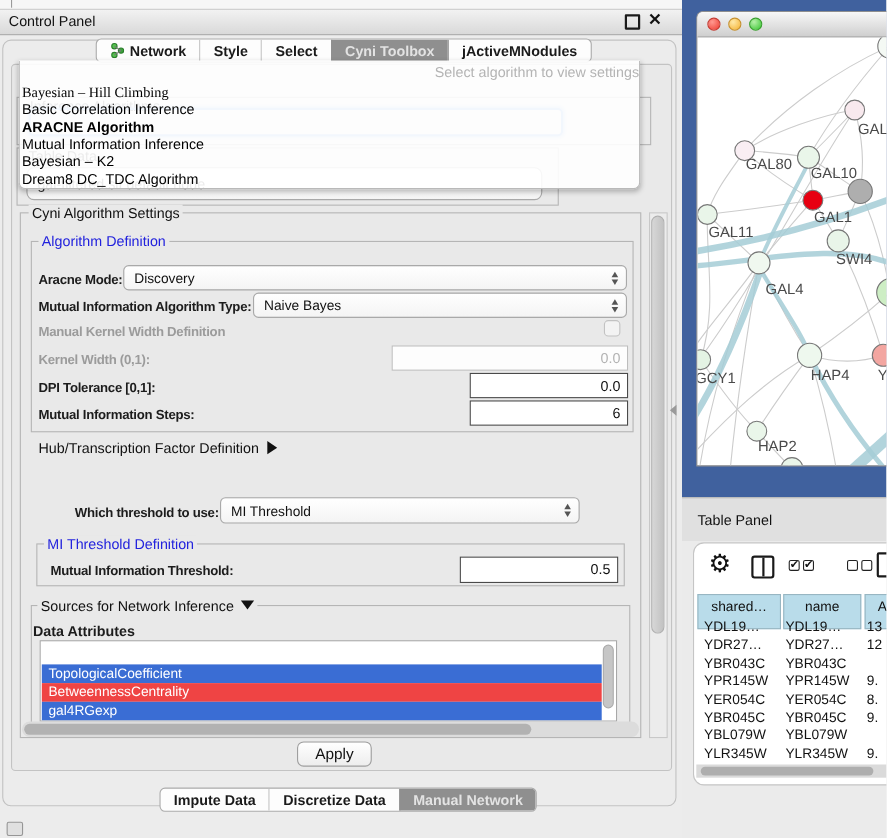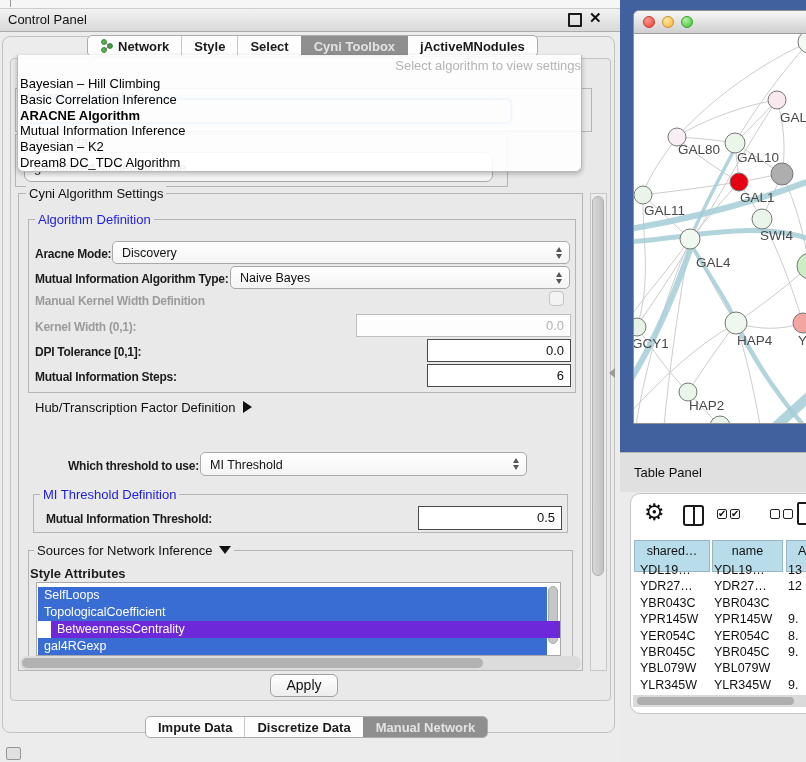--- a/index.html
+++ b/index.html
@@ -154,26 +154,25 @@
   </div>
   <div class="gb" style="left:33px;top:494px;width:535px;height:39px">
     <div class="gb-title" style="left:6px;top:-8px;color:#2222dd">MI Threshold Definition</div>
   </div>
   <div class="lbl" style="left:46px;top:512px">Mutual Information Threshold:</div>
   <div class="tf" style="left:418px;top:506px;width:144px;height:24px">0.5</div>
 
   <div class="gb" style="left:28px;top:550px;width:545px;height:110px">
     <div class="gb-title" style="left:5px;top:-8px;color:#111"><span>Sources for Network Inference</span><span class="tri-down"></span></div>
   </div>
-  <div class="lbl" style="left:30px;top:566px;font-size:13px;letter-spacing:0">Style Attributes</div>
+  <div class="lbl" style="left:30px;top:566px;font-size:13px;letter-spacing:0">Data Attributes</div>
   <div class="abs listbox" id="attr-list">
     <div class="list-vthumb"></div>
-  <div class="list-item" style="top: 4px; background: rgb(58, 109, 212);">SelfLoops</div>
       <div class="list-item" style="top: 21px; background: rgb(58, 109, 212);">TopologicalCoefficient</div>
-      <div class="list-item" style="top: 38px; background: #6d28d9; margin-left: 13px;">BetweennessCentrality</div>
+      <div class="list-item" style="top: 38px; background: #ef4444;">BetweennessCentrality</div>
       <div class="list-item" style="top: 55px; background: rgb(58, 109, 212);">gal4RGexp</div>
     </div>
   <div class="abs hscroll-track"></div>
   <div class="abs hscroll-thumb"></div>
   <div class="abs vscroll-track"></div>
   <div class="abs vscroll-thumb"></div>
 
   <div class="abs apply-btn">Apply</div>
 
   <div class="abs tabstrip top-tabs" id="top-tabs">
@@ -202,21 +201,21 @@
     </div>
   <div class="abs tabstrip bottom-tabs" id="bottom-tabs">
       <div class="tab">Impute Data</div>
       <div class="tab">Discretize Data</div>
       <div class="tab sel">Manual Network</div>
     </div>
 
   <div class="abs popup">
     <div class="popup-placeholder">Select algorithm to view settings</div>
     <div id="popup-items">
-        <div class="popup-item" style="top: 21px;">Bayesian – Hill Climbing</div>
+        <div class="popup-item" style="top: 21px; font-family: Liberation Serif, serif;">Bayesian – Hill Climbing</div>
         <div class="popup-item" style="top: 36.8px;">Basic Correlation Inference</div>
         <div class="popup-item bold" style="top: 52.6px;">ARACNE Algorithm</div>
         <div class="popup-item" style="top: 68.4px;">Mutual Information Inference</div>
         <div class="popup-item" style="top: 84.2px;">Bayesian – K2</div>
         <div class="popup-item" style="top: 100px;">Dream8 DC_TDC Algorithm</div>
       </div>
   </div>
 
   <div class="abs splitter-arrow"></div>
   <div class="abs corner-icon"></div>

